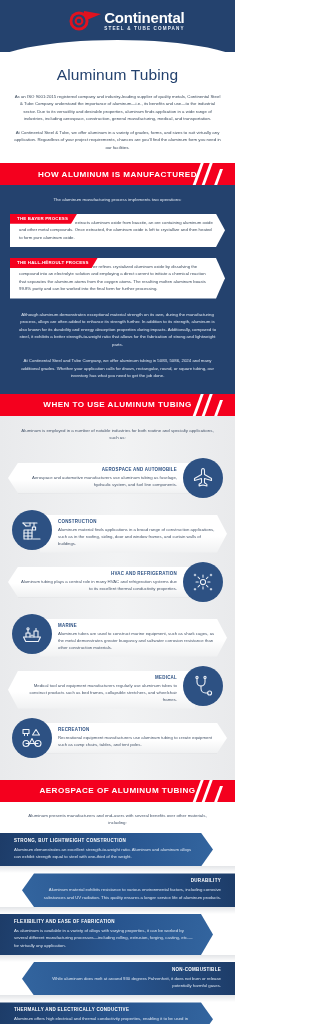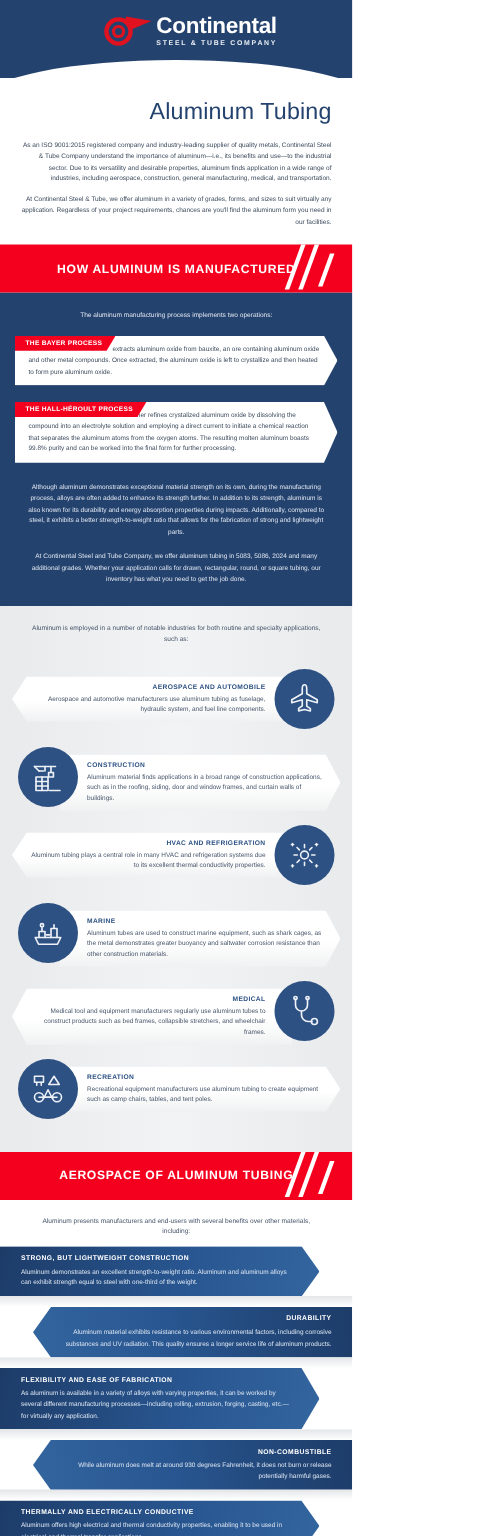--- a/index.html
+++ b/index.html
@@ -55,42 +55,42 @@
     color: #e9eef5;
     letter-spacing: 1.15px;
     display: block;
     margin-top: 1.5px;
   }
 
   
   .intro {
     background: #ffffff;
     padding: 14px 14px 12px 14px;
-    text-align: right;
+    text-align: center;
   }
   .page-title {
     font-size: 15.5px;
     color: #24426e;
     font-weight: normal;
     margin-bottom: 9px;
     letter-spacing: 0.1px;
   }
   .intro p {
     font-size: 4.35px;
     line-height: 1.72;
     color: #3b4a5c;
     margin-bottom: 6px;
   }
   .intro p:last-child { margin-bottom: 0; }
 
   
   .banner {
     position: relative;
     background: #f4001e;
-    height: 32px;
+    height: 22px;
     display: flex;
     align-items: center;
     justify-content: center;
     overflow: hidden;
   }
   .banner h2 {
     font-size: 8.1px;
     color: #ffffff;
     font-weight: bold;
     letter-spacing: 0.45px;
@@ -328,20 +328,28 @@
 
     <div class="proc">
       <span class="proc-tag">THE HALL-HÉROULT PROCESS</span>
       <div class="proc-body"><span class="spacer" style="width:66px"></span><span>further refines crystalized aluminum oxide by dissolving the compound into an electrolyte solution and employing a direct current to initiate a chemical reaction that separates the aluminum atoms from the oxygen atoms. The resulting molten aluminum boasts 99.8% purity and can be worked into the final form for further processing.</span></div>
     </div>
 
     <p class="closing">Although aluminum demonstrates exceptional material strength on its own, during the manufacturing process, alloys are often added to enhance its strength further. In addition to its strength, aluminum is also known for its durability and energy absorption properties during impacts. Additionally, compared to steel, it exhibits a better strength-to-weight ratio that allows for the fabrication of strong and lightweight parts.</p>
     <p class="closing second">At Continental Steel and Tube Company, we offer aluminum tubing in 5083, 5086, 2024 and many additional grades. Whether your application calls for drawn, rectangular, round, or square tubing, our inventory has what you need to get the job done.</p>
   </div>
 
+  <div class="banner">
+    <h2>WHEN TO USE ALUMINUM  TUBING</h2>
+    <span class="stripes">
+        <i></i>
+        <i></i>
+        <i></i>
+      </span>
+  </div>
 
   <div class="whenuse">
     <p class="lead">Aluminum is employed in a number of notable industries for both routine and specialty applications, such as:</p>
 
     <div class="ind right">
       <span class="circle">
         <svg width="24" height="24" viewBox="0 0 24 24" fill="none" stroke="#eef2f8" stroke-width="1.1" stroke-linecap="round" stroke-linejoin="round">
           <path d="M12 2.5c.9 0 1.5 1.2 1.5 2.6v3.4l7 4v2l-7-2v4.2l2.4 1.7v1.6L12 19l-3.9.9v-1.6l2.4-1.7V12.5l-7 2v-2l7-4V5.1c0-1.4.6-2.6 1.5-2.6z"></path>
         </svg>
       </span>

